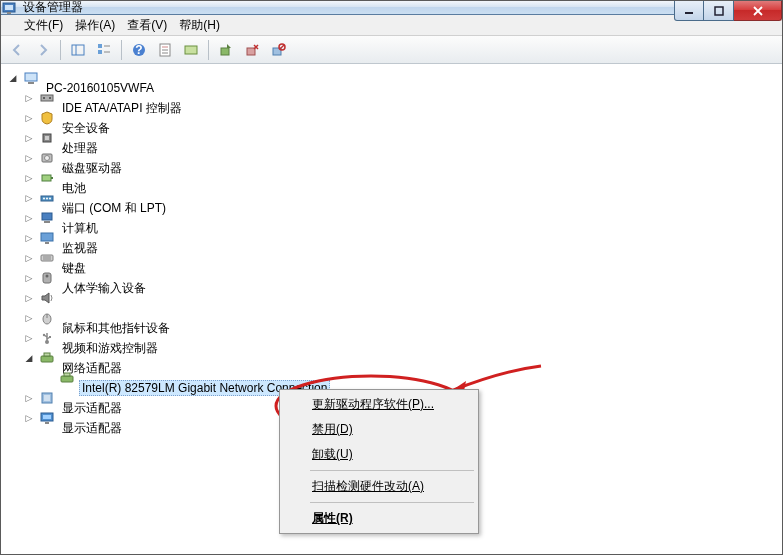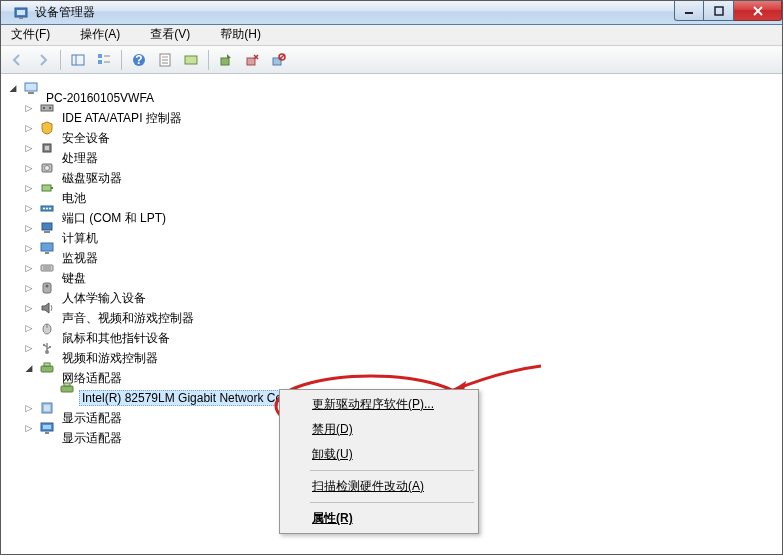--- a/index.html
+++ b/index.html
@@ -1,26 +1,26 @@
 <!DOCTYPE html>
 <html><head>
 <meta charset="utf-8">
 <style>
 * { margin:0; padding:0; box-sizing:border-box; font-family:"Microsoft YaHei","Segoe UI",Tahoma,sans-serif; font-size:12px; }
 body { background:#fff; }
 .window { width:783px; height:555px; border:1px solid #5a5a5a; display:flex; flex-direction:column; background:#fff; position:relative; }
-.titlebar { height:24px; background:linear-gradient(to bottom,#f2f6fb 0%,#d7e4f2 45%,#c0d5ec 46%,#cbdff2 100%); display:flex; align-items:center; padding-left:12px; border-bottom:1px solid #5a7ca0; position:relative; }
+.titlebar { height:14px; background:linear-gradient(to bottom,#f2f6fb 0%,#d7e4f2 45%,#c0d5ec 46%,#cbdff2 100%); display:flex; align-items:center; padding-left:0; border-bottom:1px solid #5a7ca0; position:relative; }
 .titlebar .app-icon { width:16px; height:16px; margin-right:6px; }
 .title-text { color:#000; }
 .win-controls { position:absolute; right:0; top:0; display:flex; height:20px; }
 .win-btn { width:30px; height:20px; border:1px solid #4a6b8a; border-top:none; background:linear-gradient(to bottom,#e8eff8,#c3d5ea); display:flex; align-items:center; justify-content:center; font-size:10px; color:#223; cursor:default; }
 .win-btn.minimize { border-radius:0 0 0 3px; }
 .win-btn.maximize { border-left:none; }
 .win-btn.close { width:48px; background:linear-gradient(to bottom,#e07a7a 0%,#d84040 45%,#c62828 46%,#cf3a3a 100%); color:#fff; border-left:none; border-color:#8a2b2b; border-radius:0 0 3px 0; }
-.menubar { height:21px; background:#f0f0f0; display:flex; align-items:flex-end; padding:0 4px; border-bottom:1px solid #d0d0d0; gap:18px; }
+.menubar { height:21px; background:#f0f0f0; display:flex; align-items:center; padding:0 17px; border-bottom:1px solid #d0d0d0; gap:0; }
 .menu-item { padding:2px 6px; cursor:default; }
 .toolbar { height:28px; background:linear-gradient(to bottom,#fcfcfc,#e8ecef); border-bottom:1px solid #bfc7ce; display:flex; align-items:center; padding:0 4px; gap:2px; }
 .tool-btn { width:24px; height:24px; display:flex; align-items:center; justify-content:center; border:1px solid transparent; border-radius:2px; cursor:default; }
 .tool-btn.disabled { opacity:.4; }
 .tool-sep { width:1px; height:20px; background:#b8c0c8; margin:0 3px; }
 .tree-container { flex:1; overflow:auto; padding:4px 0; background:#fff; position:relative; }
 .tree-node { display:flex; align-items:center; height:20px; padding-left:8px; cursor:default; white-space:nowrap; }
 .tree-node .expander { width:16px; height:16px; display:flex; align-items:center; justify-content:center; font-size:9px; color:#6a6a6a; cursor:pointer; }
 .tree-node.level-0 { padding-left:4px; }
 .tree-node.level-1 { padding-left:20px; }
@@ -257,21 +257,20 @@
         <span class="node-label">人体学输入设备</span>
       </div>
       <div class="tree-node level-1">
         <span class="expander">▷</span>
         <span class="node-icon">
           <svg width="16" height="16" viewBox="0 0 16 16">
             <path d="M3 6 L6 6 L10 3 L10 13 L6 10 L3 10 Z" fill="#888" stroke="#555"></path>
             <path d="M12 5 Q14 8 12 11" fill="none" stroke="#888"></path>
           </svg>
         </span>
-        <span class="node-label">声音、视频和游戏控制器</span>
       </div>
       <div class="tree-node level-1">
         <span class="expander">▷</span>
         <span class="node-icon">
           <svg width="16" height="16" viewBox="0 0 16 16">
             <ellipse cx="8" cy="9" rx="4" ry="5" fill="#d0d0d0" stroke="#808080"></ellipse>
             <line x1="8" y1="4" x2="8" y2="8" stroke="#808080"></line>
           </svg>
         </span>
         <span class="node-label">鼠标和其他指针设备</span>

